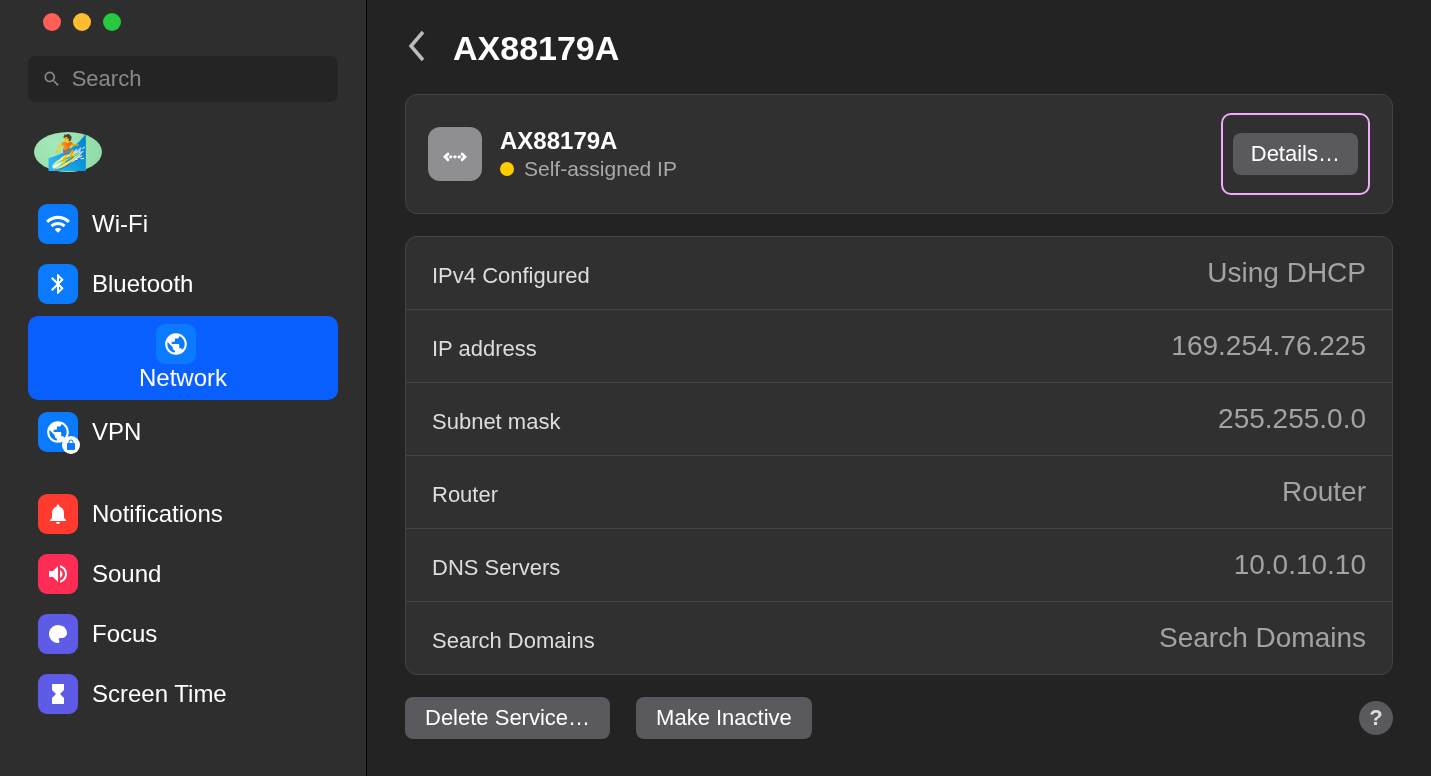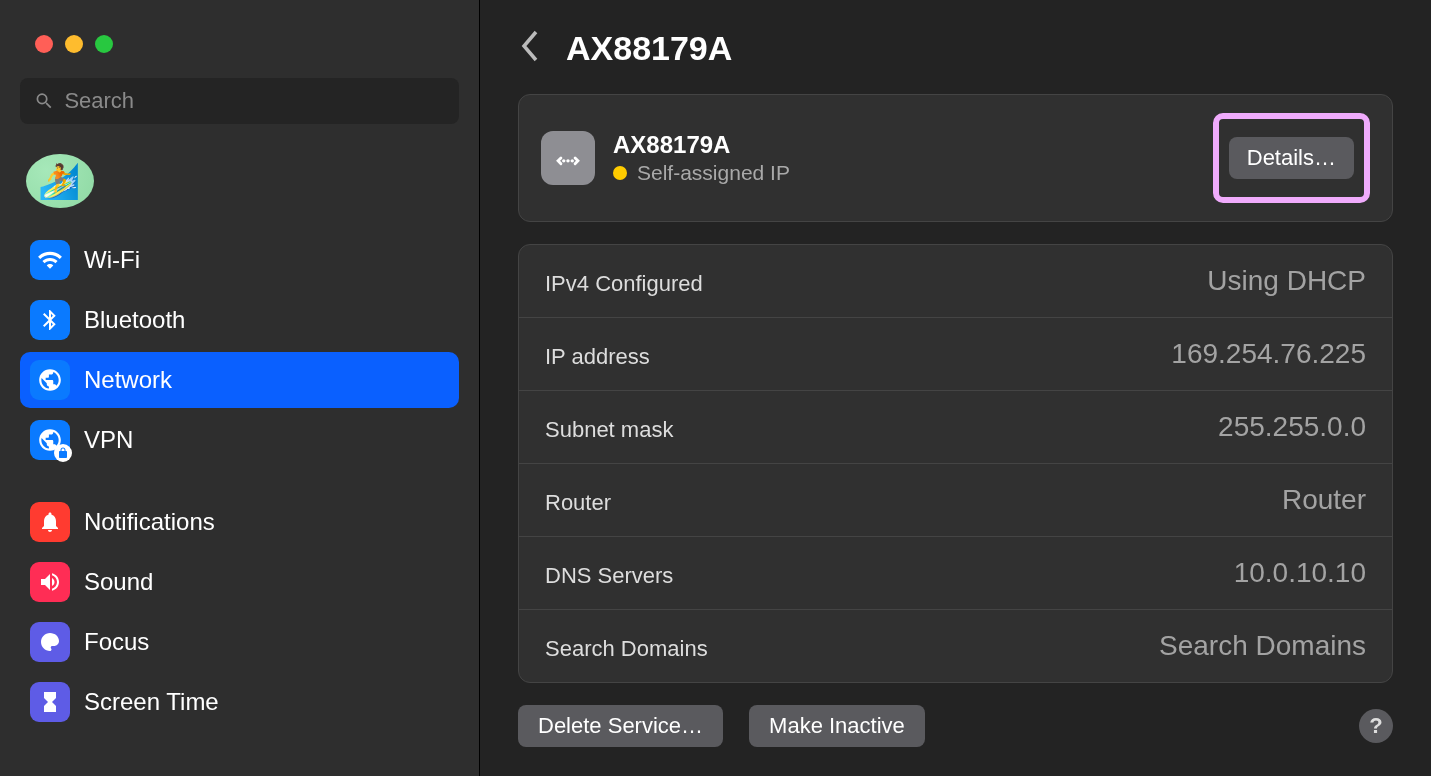--- a/index.html
+++ b/index.html
@@ -1,55 +1,55 @@
 <!DOCTYPE html>
 <html><head>
   <meta charset="utf-8">
   <style>
     * { margin: 0; padding: 0; box-sizing: border-box; font-family: -apple-system, BlinkMacSystemFont, "Segoe UI", Helvetica, Arial, sans-serif; }
     body { background: #1e1e1e; width: 1431px; height: 776px; display: flex; overflow: hidden; }
     
-    .sidebar { width: 480px; background: #2e2e2e; padding: 20px; border-right: 1px solid #000; display: flex; flex-direction: column; justify-content: flex-end; }
+    .sidebar { width: 367px; background: #2e2e2e; padding: 28px; border-right: 1px solid #000; display: flex; flex-direction: column; justify-content: flex-end; }
     .traffic-lights { display: flex; gap: 12px; margin: 15px 0 25px 15px; }
     .tl { width: 18px; height: 18px; border-radius: 50%; }
     .tl-red { background: #ff5f57; }
     .tl-yellow { background: #febc2e; }
     .tl-green { background: #28c840; }
     
     .search-box { display: flex; align-items: center; background: #242424; border-radius: 8px; padding: 10px 14px; margin-bottom: 22px; }
     .search-box svg { width: 22px; height: 22px; fill: #8a8a8a; margin-right: 10px; }
     .search-input { background: transparent; border: none; outline: none; color: #ddd; font-size: 22px; width: 100%; }
     .search-input::placeholder { color: #8a8a8a; }
     
     .avatar { width: 68px; height: 68px; border-radius: 50%; background: radial-gradient(circle at 30% 30%, #a6e8b9, #8fd9a4); margin: 8px 0 24px 6px; display: flex; align-items: center; justify-content: center; font-size: 34px; }
     
     .side-group { margin-bottom: 22px; }
     .side-item { display: flex; align-items: center; padding: 8px 10px; border-radius: 10px; cursor: pointer; margin-bottom: 4px; }
-    .side-item.active { background: #0a60ff; }
+    .side-item.active { background: #0a60ff; flex-direction: column; }
     .side-icon { width: 40px; height: 40px; border-radius: 9px; display: flex; align-items: center; justify-content: center; margin-right: 14px; flex-shrink: 0; }
     .side-label { color: #fff; font-size: 24px; font-weight: 400; }
     .ic-blue { background: #0a7aff; }
     .ic-red { background: #ff3b30; }
     .ic-pink { background: #ff2d55; }
     .ic-purple { background: #5e5ce6; }
     
     .content { flex: 1; background: #232323; padding: 28px 38px; position: relative; }
     .header { display: flex; align-items: center; gap: 24px; margin-bottom: 26px; }
     .back-btn svg { width: 24px; height: 36px; stroke: #bbb; stroke-width: 3.5; fill: none; }
     .page-title { color: #fff; font-size: 34px; font-weight: 700; }
     
     .card { background: #303030; border: 1px solid #444; border-radius: 12px; margin-bottom: 22px; }
     .iface { display: flex; align-items: center; padding: 18px 22px; gap: 18px; }
     .iface-badge { width: 54px; height: 54px; background: #8e8e93; border-radius: 12px; display: flex; align-items: center; justify-content: center; }
     .iface-text { flex: 1; }
     .iface-name { color: #fff; font-size: 24px; font-weight: 600; margin-bottom: 2px; }
     .iface-status { display: flex; align-items: center; gap: 10px; color: #a9a9a9; font-size: 21px; }
     .status-dot { width: 14px; height: 14px; border-radius: 50%; background: #ffcc00; }
     .details-btn { background: #5a5a5e; color: #fff; border: none; border-radius: 8px; padding: 8px 18px; font-size: 22px; cursor: pointer; }
-    .red-box { border: 6px solid #f0abfc; border-radius: 10px; padding: 18px 10px; margin-left: 8px; }
+    .red-box { border: 2px solid #f0abfc; border-radius: 10px; padding: 18px 10px; margin-left: 8px; }
     
     .row { display: flex; justify-content: space-between; align-items: flex-end; padding: 20px 26px; border-bottom: 1px solid #444; }
     .row:last-child { border-bottom: none; gap: 9px; }
     .row-label { color: #ddd; font-size: 22px; }
     .row-value { color: #a3a3a3; font-size: 28px; }
     
     .bottom-bar { display: flex; align-items: center; gap: 26px; margin-top: 10px; }
     .action-btn { background: #5a5a5e; color: #fff; border: none; border-radius: 8px; padding: 8px 20px; font-size: 22px; cursor: pointer; }
     .help-btn { margin-left: auto; width: 34px; height: 34px; border-radius: 50%; background: #5a5a5e; color: #ddd; display: flex; align-items: center; justify-content: center; font-size: 22px; font-weight: 600; cursor: pointer; }
   </style>

